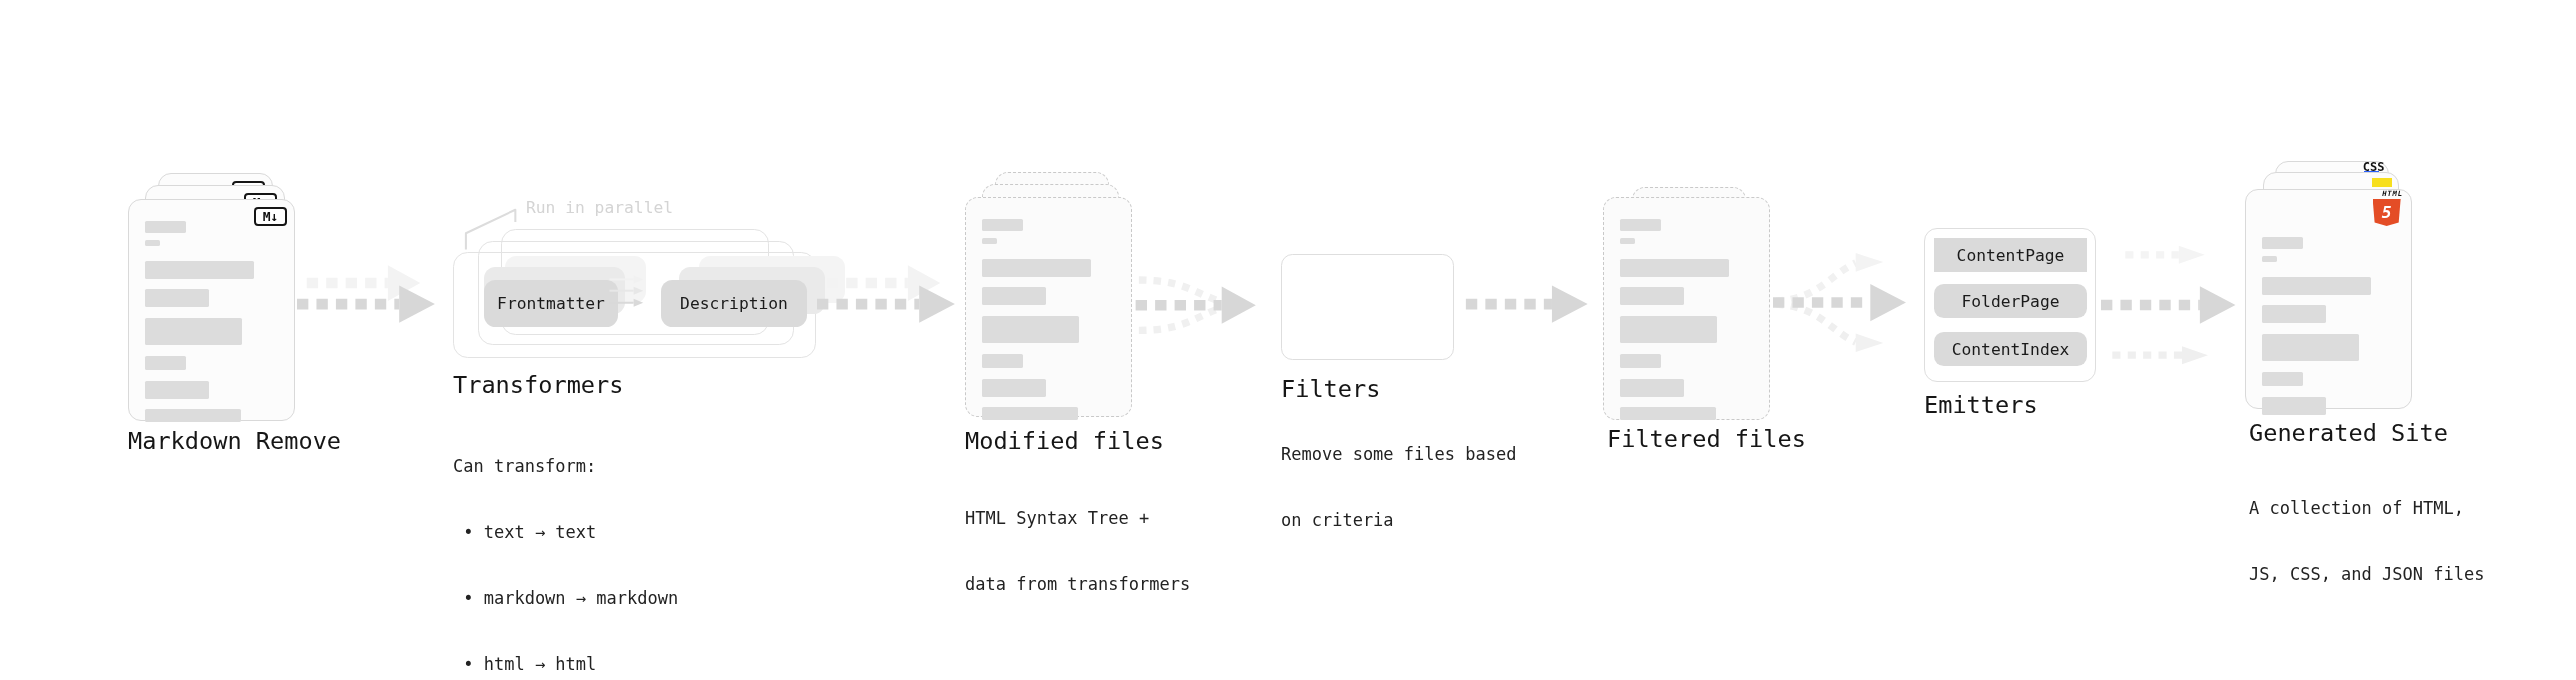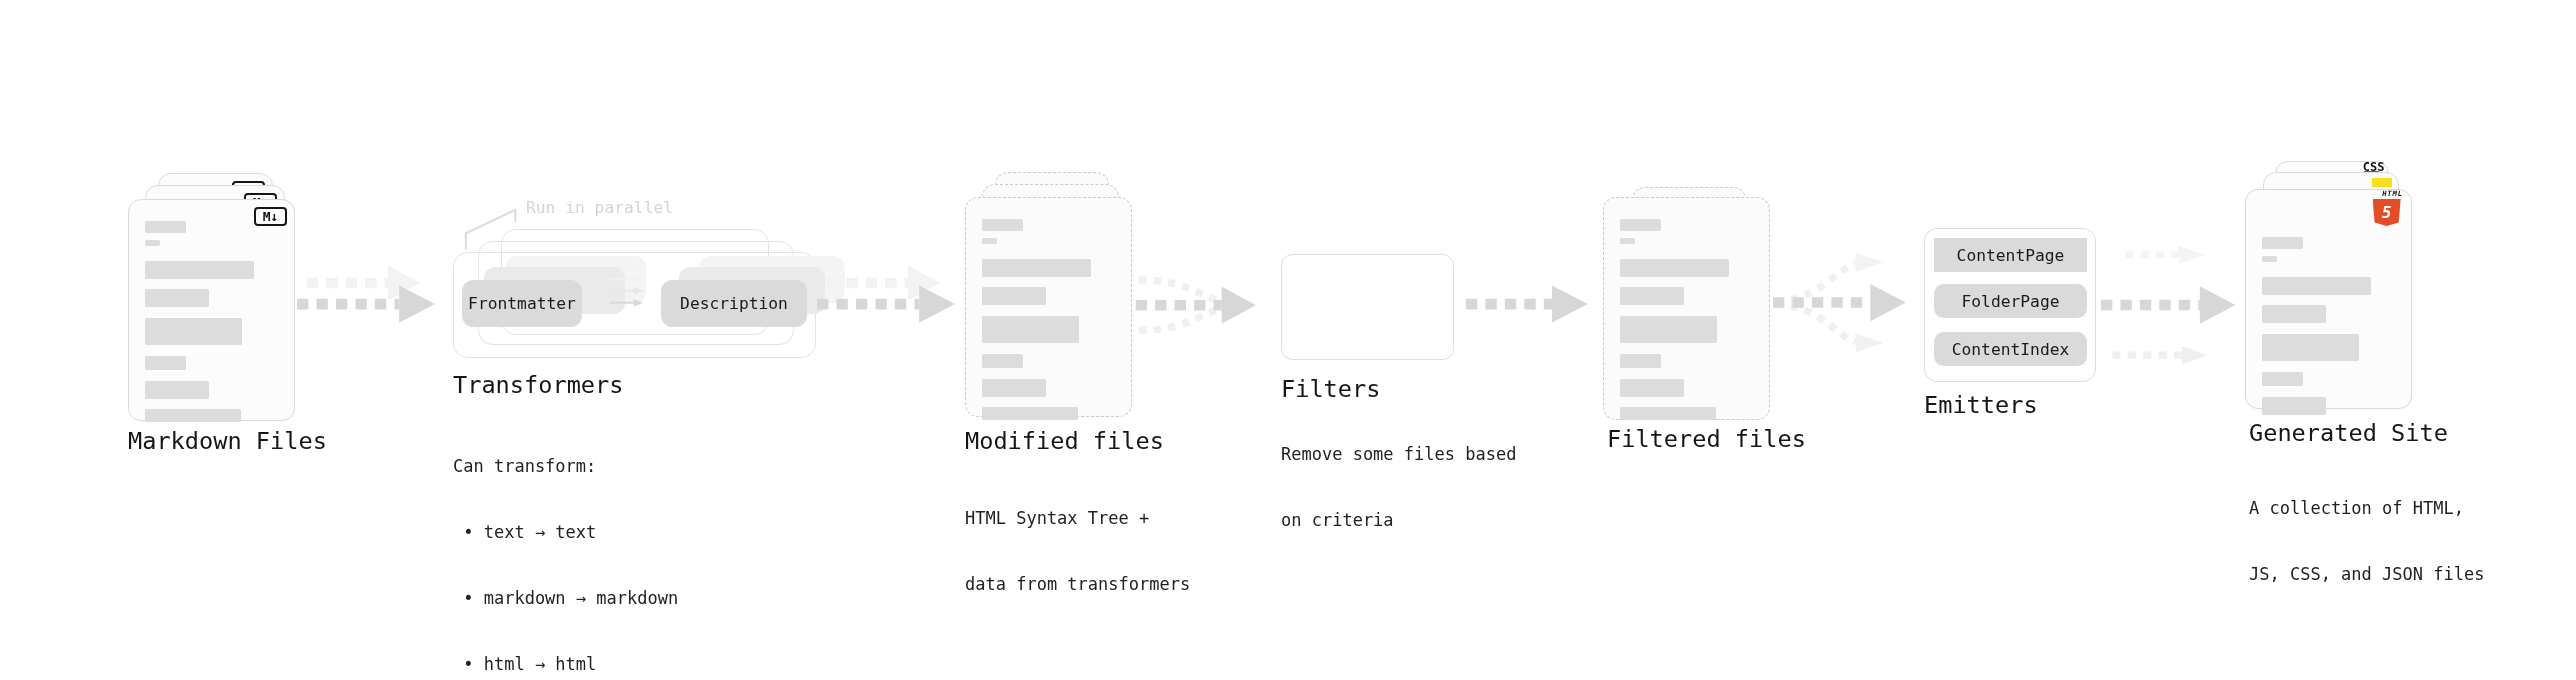--- a/index.html
+++ b/index.html
@@ -83,39 +83,39 @@
       <div class="bar b1"></div>
         <div class="bar b2"></div>
         <div class="bar b3"></div>
         <div class="bar b4"></div>
       <div class="bar b5"></div>
         <div class="bar b6"></div>
         <div class="bar b7"></div>
         <div class="bar b8"></div>
     </div>
   </div>
-  <div class="step-title" style="left:128px;top:427px;">Markdown Files</div>
+  <div class="step-title" style="left:128px;top:427px;">Markdown Remove</div>
 
   <svg class="abs" style="left:297px;top:257px;" width="146" height="91" viewBox="0 0 180 112">
     <line x1="12" y1="32" x2="112" y2="32" stroke="#f3f3f3" stroke-width="13" stroke-dasharray="14 10"></line>
     <polygon points="112,10 112,54 152,32" fill="#f3f3f3"></polygon>
     <line x1="0" y1="58" x2="126" y2="58" stroke="#d7d7d7" stroke-width="13" stroke-dasharray="14 10"></line>
     <polygon points="126,35 126,81 170,58" fill="#d7d7d7"></polygon>
   </svg>
 
   <div class="t-box" style="left:501px;top:229px;width:268px;height:106px;"></div>
   <div class="t-box" style="left:478px;top:241px;width:316px;height:104px;"></div>
   <div class="t-box" style="left:453px;top:252px;width:363px;height:106px;"></div>
 
   <div class="chip ghost2" style="left:505px;top:256px;width:141px;height:47px;"></div>
   <div class="chip ghost1" style="left:484px;top:267px;width:141px;height:47px;"></div>
   <div class="chip ghost2" style="left:699px;top:256px;width:146px;height:47px;"></div>
   <div class="chip ghost1" style="left:679px;top:267px;width:146px;height:47px;"></div>
 
-  <div class="chip" style="left:462px;top:280px;width:120px;height:47px;">Frontmatter</div>
+  <div class="chip" style="left:484px;top:280px;width:134px;height:47px;">Frontmatter</div>
   <div class="chip" style="left:661px;top:280px;width:146px;height:47px;">Description</div>
 
   <svg class="abs" style="left:609px;top:273px;" width="46" height="37" viewBox="0 0 56 46">
     <line x1="0" y1="8" x2="30" y2="8" stroke="#f1f1f1" stroke-width="2.5"></line>
       <polygon points="30,3 30,13 42,8" fill="#f1f1f1"></polygon>
     <line x1="0" y1="22" x2="30" y2="22" stroke="#e7e7e7" stroke-width="2.5"></line>
       <polygon points="30,17 30,27 42,22" fill="#e7e7e7"></polygon>
     <line x1="0" y1="37" x2="30" y2="37" stroke="#d9d9d9" stroke-width="2.5"></line>
       <polygon points="30,32 30,42 42,37" fill="#d9d9d9"></polygon>
   </svg>

